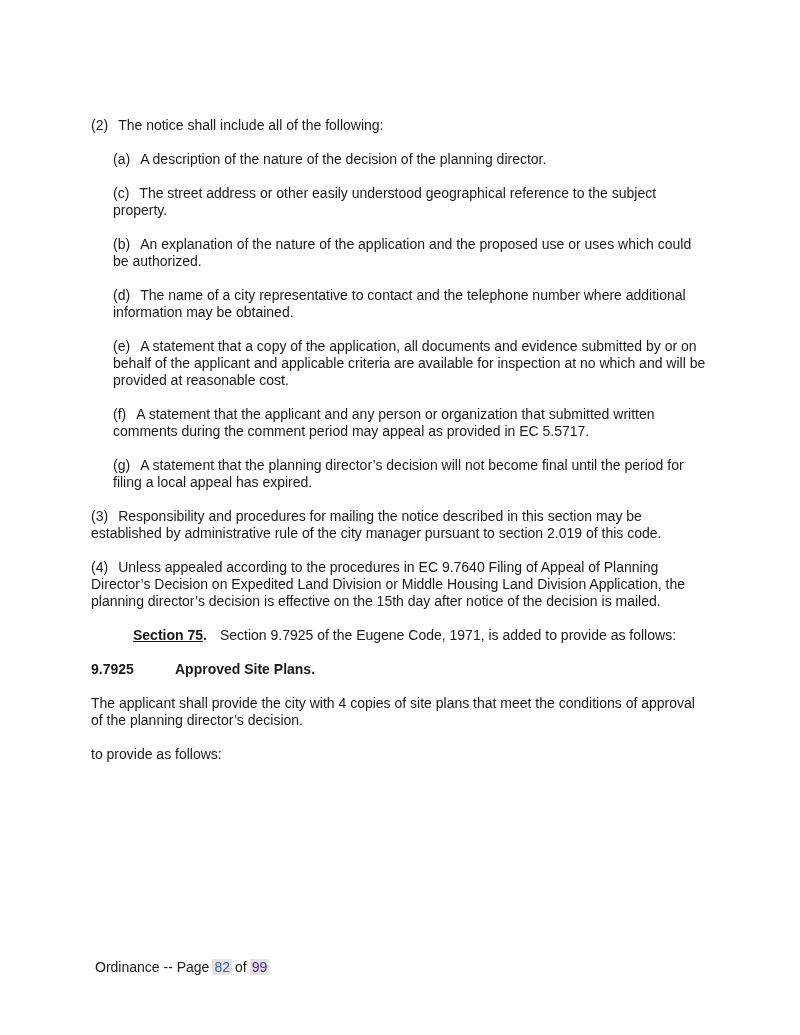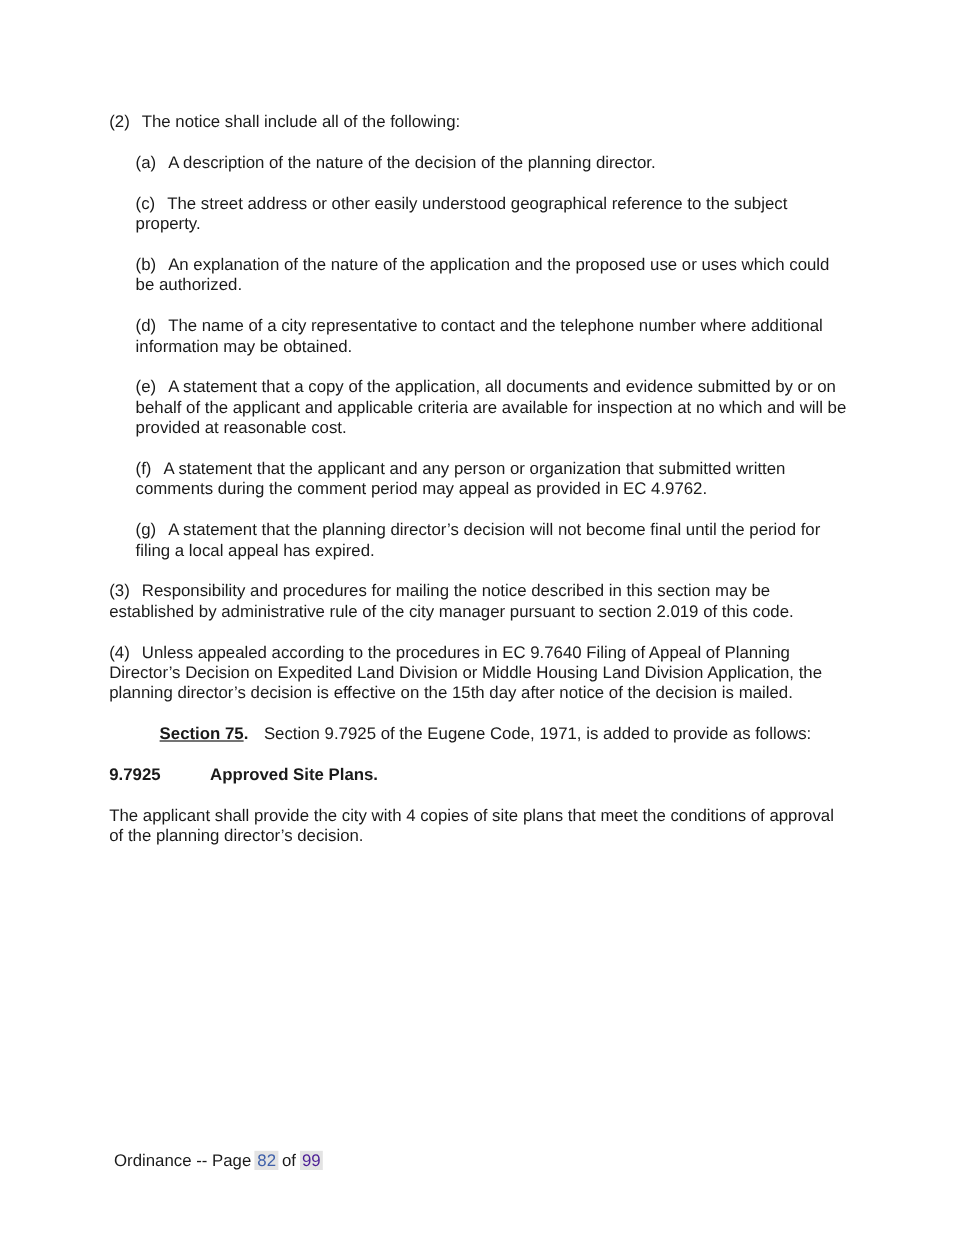--- a/index.html
+++ b/index.html
@@ -9,21 +9,21 @@
     position:relative;
     font-family:"Liberation Sans","DejaVu Sans",sans-serif;
     font-size:14px;
     line-height:17px;
     color:#1a1a1a;
     -webkit-font-smoothing:antialiased;
   }
   .doc-content{
     position:absolute;
     left:91px;
-    top:93px;
+    top:117px;
     width:619px;
   }
   p.para{margin:0 0 17px 0;}
   p.indent1{margin-left:22px;}
   p.sp{margin-top:0;}
   .plabel{margin-right:10px;}
   .bold{font-weight:bold;}
   .ul{text-decoration:underline;}
   p.section{padding-left:42px;}
   .sect-dot{font-weight:bold;}
@@ -44,22 +44,23 @@
 </head>
 <body>
 
 <div class="doc-content">
     <p class="para"><span class="plabel">(2)</span><span class="ptext">The notice shall include all of the following:</span></p>
     <p class="para indent1"><span class="plabel">(a)</span><span class="ptext">A description of the nature of the decision of the planning director.</span></p>
     <p class="para indent1"><span class="plabel">(c)</span><span class="ptext">The street address or other easily understood geographical reference to the subject property.</span></p>
     <p class="para indent1"><span class="plabel">(b)</span><span class="ptext">An explanation of the nature of the application and the proposed use or uses which could be authorized.</span></p>
     <p class="para indent1"><span class="plabel">(d)</span><span class="ptext">The name of a city representative to contact and the telephone number where additional information may be obtained.</span></p>
     <p class="para indent1"><span class="plabel">(e)</span><span class="ptext">A statement that a copy of the application, all documents and evidence submitted by or on behalf of the applicant and applicable criteria are available for inspection at no which and will be provided at reasonable cost.</span></p>
-    <p class="para indent1"><span class="plabel">(f)</span><span class="ptext">A statement that the applicant and any person or organization that submitted written comments during the comment period may appeal as provided in EC 4.9762.</span></p>
+    <p class="para indent1"><span class="plabel">(f)</span><span class="ptext">A statement that the applicant and any person or organization that submitted written comments during the comment period may appeal as provided in EC 5.5717.</span></p>
     <p class="para indent1"><span class="plabel">(g)</span><span class="ptext">A statement that the planning director’s decision will not become final until the period for filing a local appeal has expired.</span></p>
     <p class="para"><span class="plabel">(3)</span><span class="ptext">Responsibility and procedures for mailing the notice described in this section may be established by administrative rule of the city manager pursuant to section 2.019 of this code.</span></p>
     <p class="para"><span class="plabel">(4)</span><span class="ptext">Unless appealed according to the procedures in EC 9.7640 Filing of Appeal of Planning Director’s Decision on Expedited Land Division or Middle Housing Land Division Application, the planning director’s decision is effective on the 15th day after notice of the decision is mailed.</span></p>
     <p class="para sp section"><span class="bold ul">Section 75</span><span class="sect-dot">.</span><span class="sect-text">Section 9.7925 of the Eugene Code, 1971, is added to provide as follows:</span></p>
     <p class="para sp"><span class="code-label">9.7925</span><span class="code-title">Approved Site Plans.</span></p>
     <p class="para sp"><span class="ptext">The applicant shall provide the city with 4 copies of site plans that meet the conditions of approval of the planning director’s decision.</span></p>
+    <p class="para sp"><span class="ptext">to provide as follows:</span></p>
   </div>
 
 <div class="page-footer"><span>Ordinance -- Page</span><span class="field" style="background: rgb(227, 227, 227); color: rgb(61, 95, 169);">82</span><span>of</span><span class="field" style="background: rgb(227, 227, 227); color: #4c1d95;">99</span></div>
 
 </body></html>

